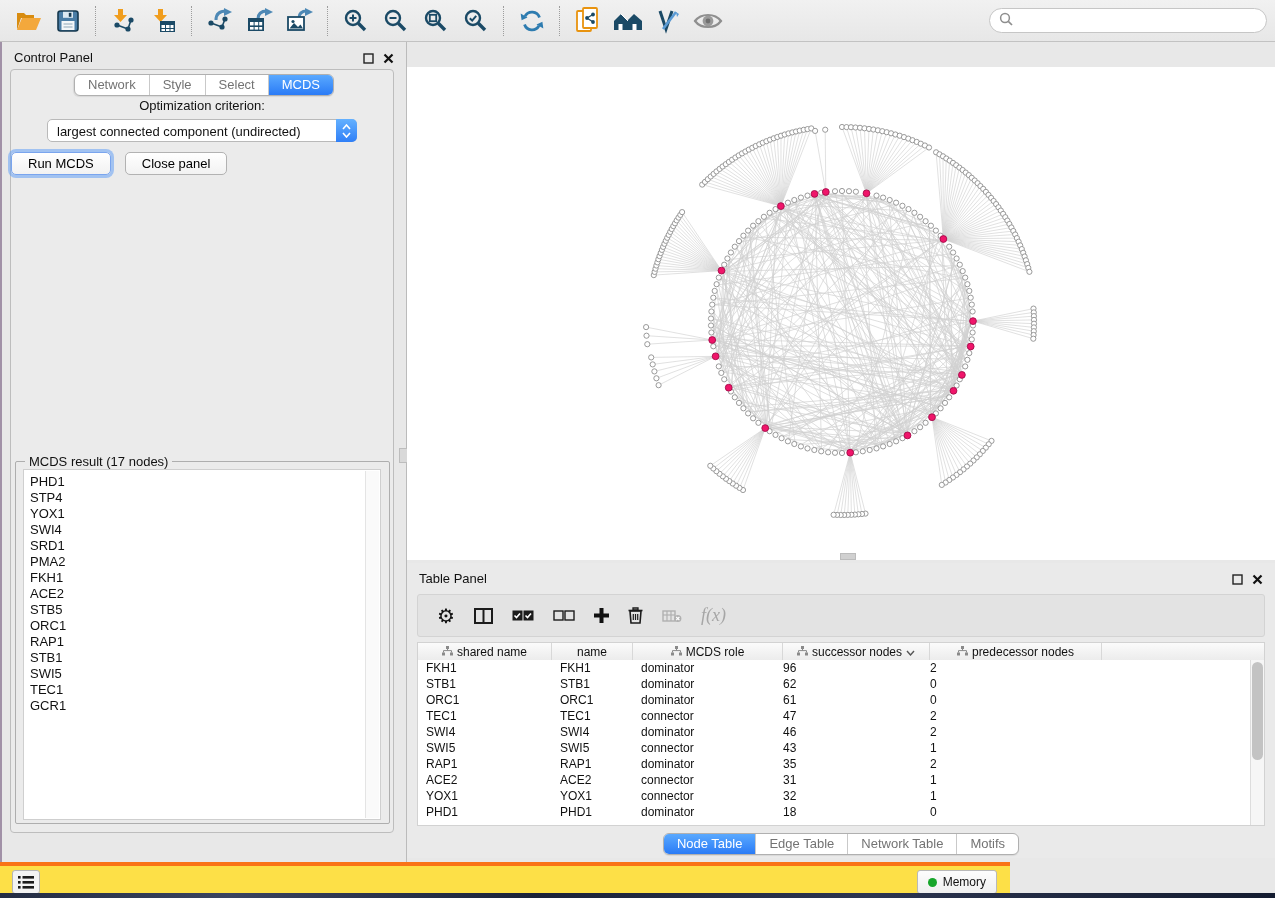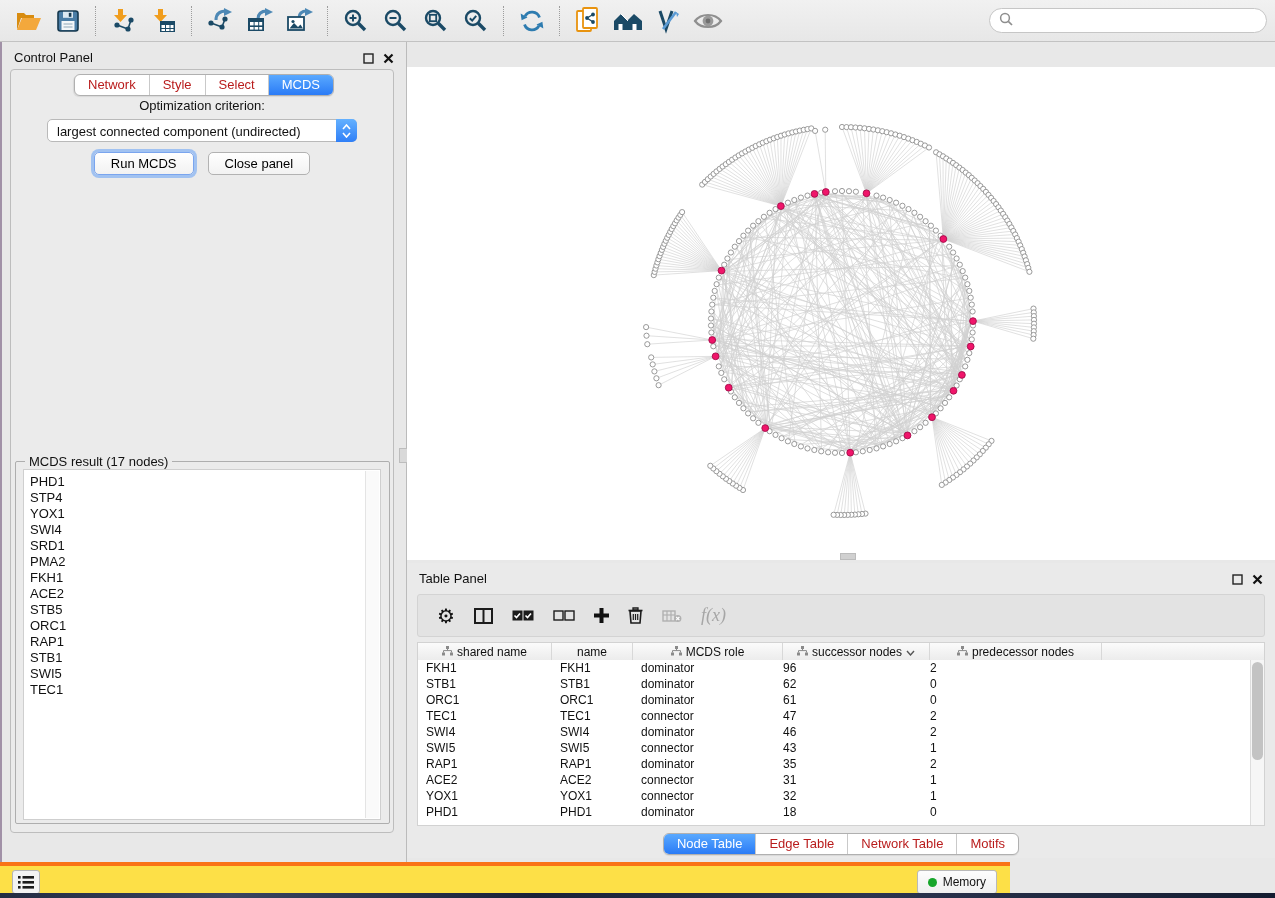--- a/index.html
+++ b/index.html
@@ -17,30 +17,30 @@
   .search input{border:none;outline:none;flex:1;font:12px "Liberation Sans",sans-serif;background:transparent}
 
   
   .cpanel{position:absolute;left:2px;top:42px;width:404px;height:820px}
   .ptitle{position:absolute;left:12px;top:8px;font-size:13px}
   .winbtns{position:absolute;right:12px;top:8px;display:flex;gap:9px;align-items:center}
   .cp-box{position:absolute;left:8px;top:27px;width:382px;height:762px;background:#ebebeb;
     border:1px solid #bdbdbd;border-radius:4px}
   .seg{display:inline-flex;background:#fff;border:1px solid #b0b0b0;border-radius:6px;overflow:hidden;
        box-shadow:0 1px 1px rgba(0,0,0,.08)}
-  .seg .s{padding:0 13px;line-height:20px;font-size:13px;color:#b91c1c;border-right:1px solid #c9c9c9;cursor:default;white-space:nowrap}
+  .seg .s{padding:0 13px;line-height:20px;font-size:13px;color:#737373;border-right:1px solid #c9c9c9;cursor:default;white-space:nowrap}
   .seg .s:last-child{border-right:none}
   .seg .s.active{background:linear-gradient(#5aa9ff,#2a7bf6);color:#fff}
   .cp-tabs{position:absolute;left:50%;top:32px;transform:translateX(-50%)}
   .opt-label{position:absolute;left:0;right:0;top:28px;text-align:center;font-size:13px}
   .dropdown{position:absolute;left:36px;right:36px;top:49px;height:23px;background:#fff;
     border:1px solid #b9b9b9;border-radius:5px;font-size:13px;line-height:23px;padding-left:9px;box-sizing:border-box}
   .dd-cap{position:absolute;right:-1px;top:-1px;width:21px;height:23px;border-radius:0 5px 5px 0;
     background:linear-gradient(#64b1ff,#2f7ff7);display:flex;flex-direction:column;align-items:center;justify-content:center;gap:2px}
-  .btnrow{position:absolute;left:0;right:0;top:82px;display:flex;justify-content:center;gap:14px}
+  .btnrow{position:absolute;left:0;right:0;top:82px;display:flex;gap:14px}
   .btn{height:23px;background:linear-gradient(#ffffff,#f2f2f2);border:1px solid #b2b2b2;border-radius:5px;
        font-size:13px;padding:0 16px;line-height:21px;cursor:default}
   .btn.focus{box-shadow:0 0 0 3px rgba(100,160,246,.55);border-color:#7aa5ee}
   .groupbox{position:absolute;left:4px;width:373px;top:391px;height:361px;border:1px solid #aeaeae;border-radius:2px}
   .legend{position:absolute;left:9px;top:-8px;background:#ebebeb;padding:0 4px;font-size:13px}
   .mlist{position:absolute;left:7px;top:7px;right:8px;bottom:3px;background:#fff;border:1px solid #cfcfcf;
     overflow:hidden;font-size:13px;line-height:16px;padding:4px 0 0 6px}
   .mtrack{position:absolute;right:1px;top:1px;bottom:1px;width:13px;background:#fafafa;border-left:1px solid #e4e4e4}
 
   
@@ -289,20 +289,21 @@
             <div>SRD1</div>
             <div>PMA2</div>
             <div>FKH1</div>
             <div>ACE2</div>
             <div>STB5</div>
             <div>ORC1</div>
             <div>RAP1</div>
             <div>STB1</div>
             <div>SWI5</div>
             <div>TEC1</div>
+            <div>GCR1</div>
           </div>
       </div>
     </div>
     <div class="cp-tabs seg" id="cp-tabs">
         <div class="s">Network</div>
         <div class="s">Style</div>
         <div class="s">Select</div>
         <div class="s active">MCDS</div>
       </div>
   </div>

